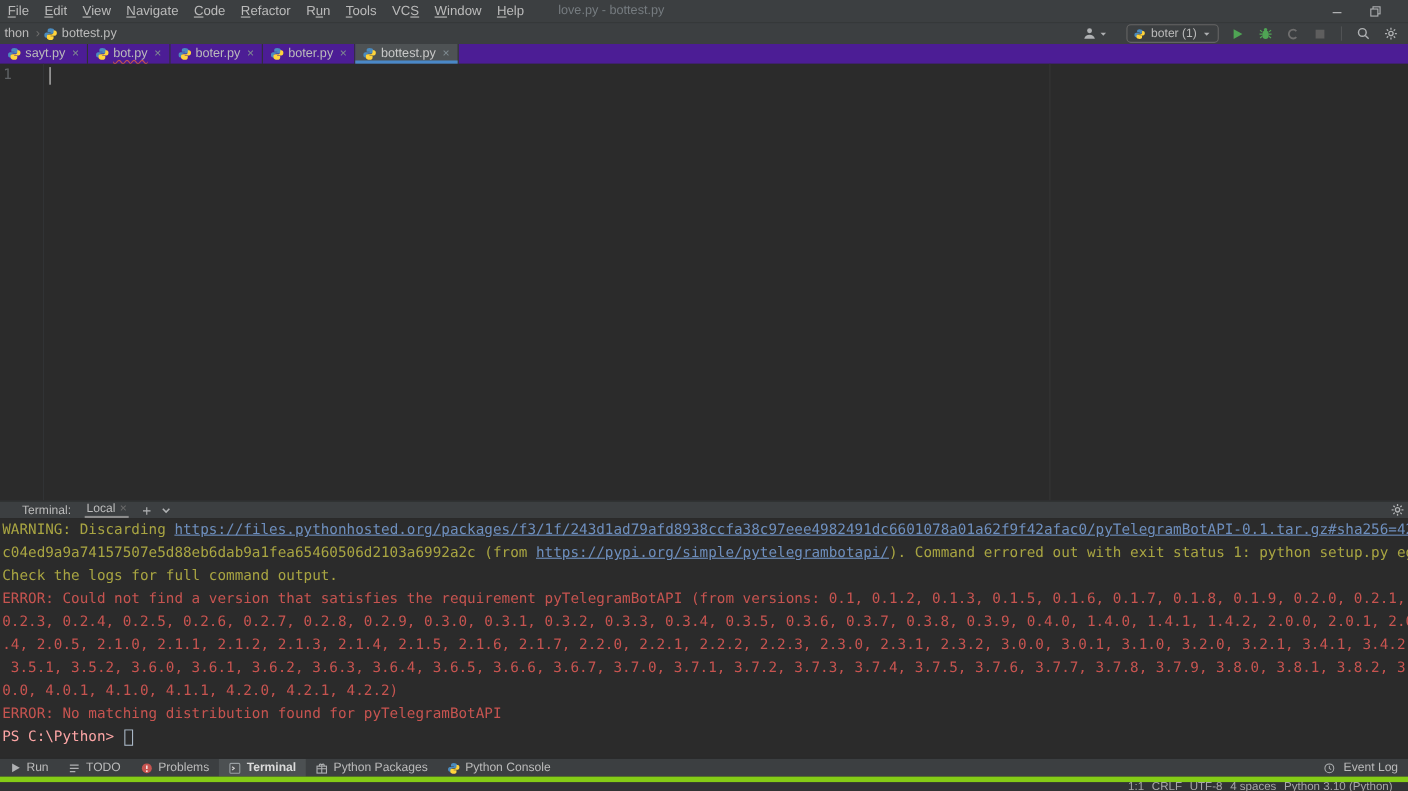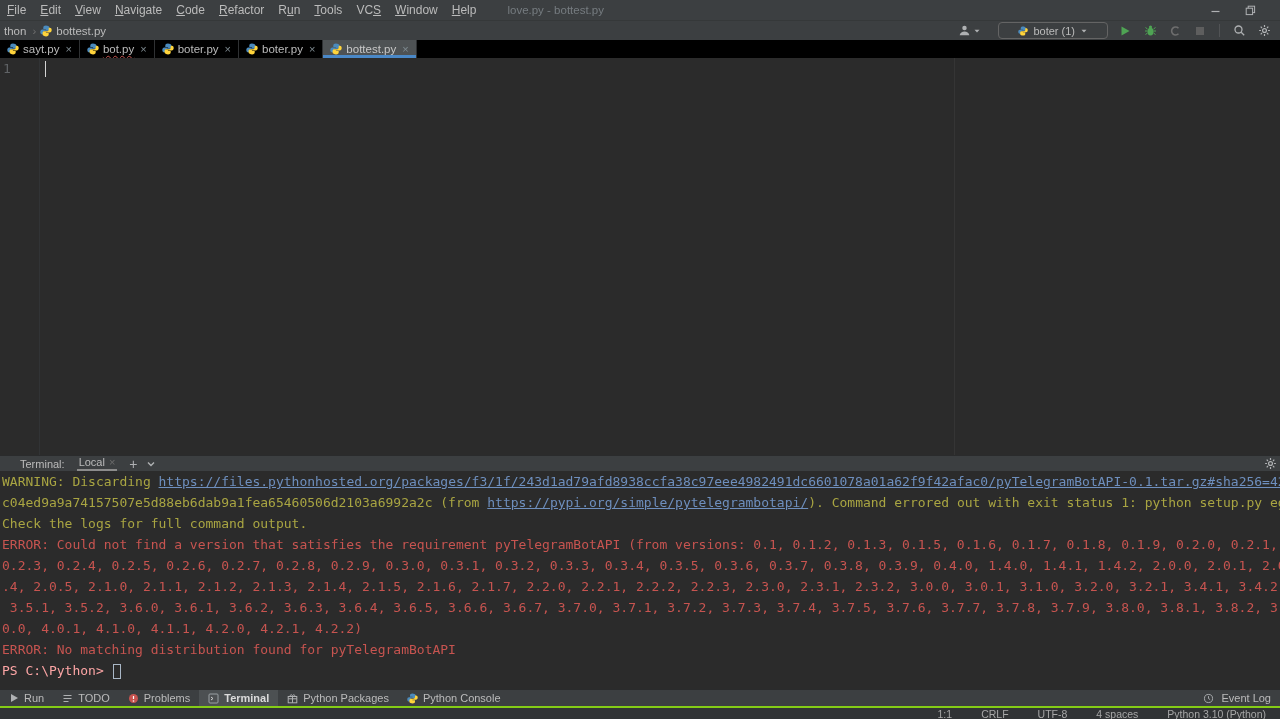--- a/index.html
+++ b/index.html
@@ -17,27 +17,27 @@
   .win-btn { display:inline-flex; align-items:center; }
 
   
   #navbar { position:absolute; top:20px; left:0; right:0; height:20px; background:#3C3F41;
     border-top:1px solid #353839; display:flex; align-items:center; color:#BBBBBB; font-size:11.5px; }
   .crumb { padding:0 2px; }
   .crumb-sep { color:#6E6E6E; padding:0 4px; }
   .crumb-file { display:inline-flex; align-items:center; gap:4px; }
   #nav-right { margin-left:auto; display:flex; align-items:center; gap:9px; padding-right:8px; }
   .run-config { display:inline-flex; align-items:center; gap:5px; border:1px solid #646464;
-    border-radius:4px; height:17px; padding:0 19px; color:#BBBBBB; font-size:11px; }
+    border-radius:4px; height:17px; padding:0 6px; color:#BBBBBB; font-size:11px; }
   .tool-btn { display:inline-flex; align-items:center; justify-content:center; width:16px; height:16px; }
   .v-divider { width:1px; height:13px; background:#515355; margin:0 2px; }
   .user-combo { display:inline-flex; align-items:center; gap:2px; margin-right:8px; }
 
   
-  #tabbar { position:absolute; top:40px; left:0; right:0; height:18px; background:#000000;
+  #tabbar { position:absolute; top:40px; left:0; right:0; height:18px; background:#4c1d95;
     display:flex; align-items:stretch; }
   .tab { position:relative; display:flex; align-items:center; gap:4px; padding:0 7px;
     font-size:11.5px; color:#BBBBBB; border-right:1px solid #2F3133; cursor:default; }
   .tab.active { background:#4E5254; color:#C8C8C8; }
   .tab.active::after { content:""; position:absolute; left:0; right:0; bottom:0; height:3px; background:#4A88C7; }
   .tab-label.tab-error { text-decoration:underline wavy #C75450 1px; text-underline-offset:2px; }
   .tab-close { color:#7F8B91; font-size:11px; margin-left:2px; line-height:10px; }
 
   
   #editor { position:absolute; top:58px; left:0; right:0; height:397px; background:#2B2B2B; }
@@ -72,22 +72,22 @@
   
   #toolbar-bottom { position:absolute; top:689px; left:0; right:0; height:17px; background:#3C3F41;
     border-top:1px solid #2A2B2C; display:flex; align-items:stretch; font-size:11px; color:#BBBBBB; }
   .tw-item { display:flex; align-items:center; gap:5px; padding:0 9px; cursor:default; }
   .tw-item.active { background:#4C5052; color:#DADADA; font-weight:bold; }
   .tw-icon { display:inline-flex; align-items:center; }
   #event-log { margin-left:auto; display:flex; align-items:center; gap:7px; padding:0 9px; }
 
   
   #statusbar { position:absolute; top:706px; left:0; right:0; height:13px; background:#313335;
-    border-top:2px solid #84cc16; display:flex; align-items:center; justify-content:flex-end;
-    gap:29px; padding-right:14px; font-size:10.5px; color:#A7A7A7; }
+    border-top:5px solid #84cc16; display:flex; align-items:center; justify-content:flex-end;
+    gap:7px; padding-right:14px; font-size:10.5px; color:#A7A7A7; }
 </style>
 </head>
 <body>
 
 <div id="app">
 
   <div id="titlebar">
     <div style="display:flex;">
         <span class="menu-item"><u>F</u>ile</span>
         <span class="menu-item"><u>E</u>dit</span>

